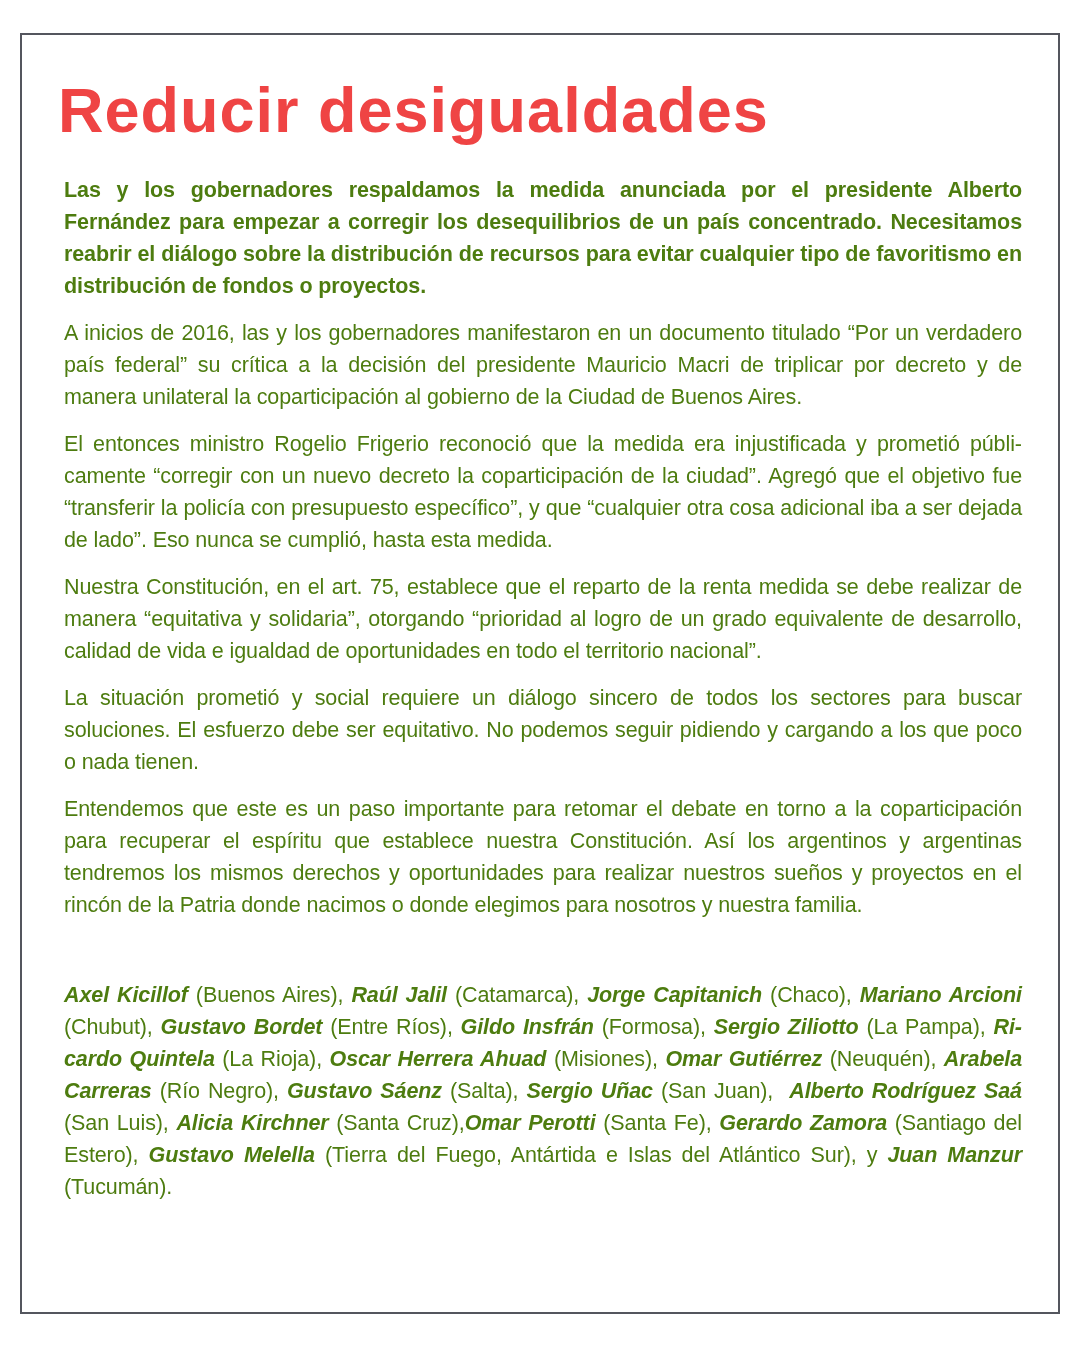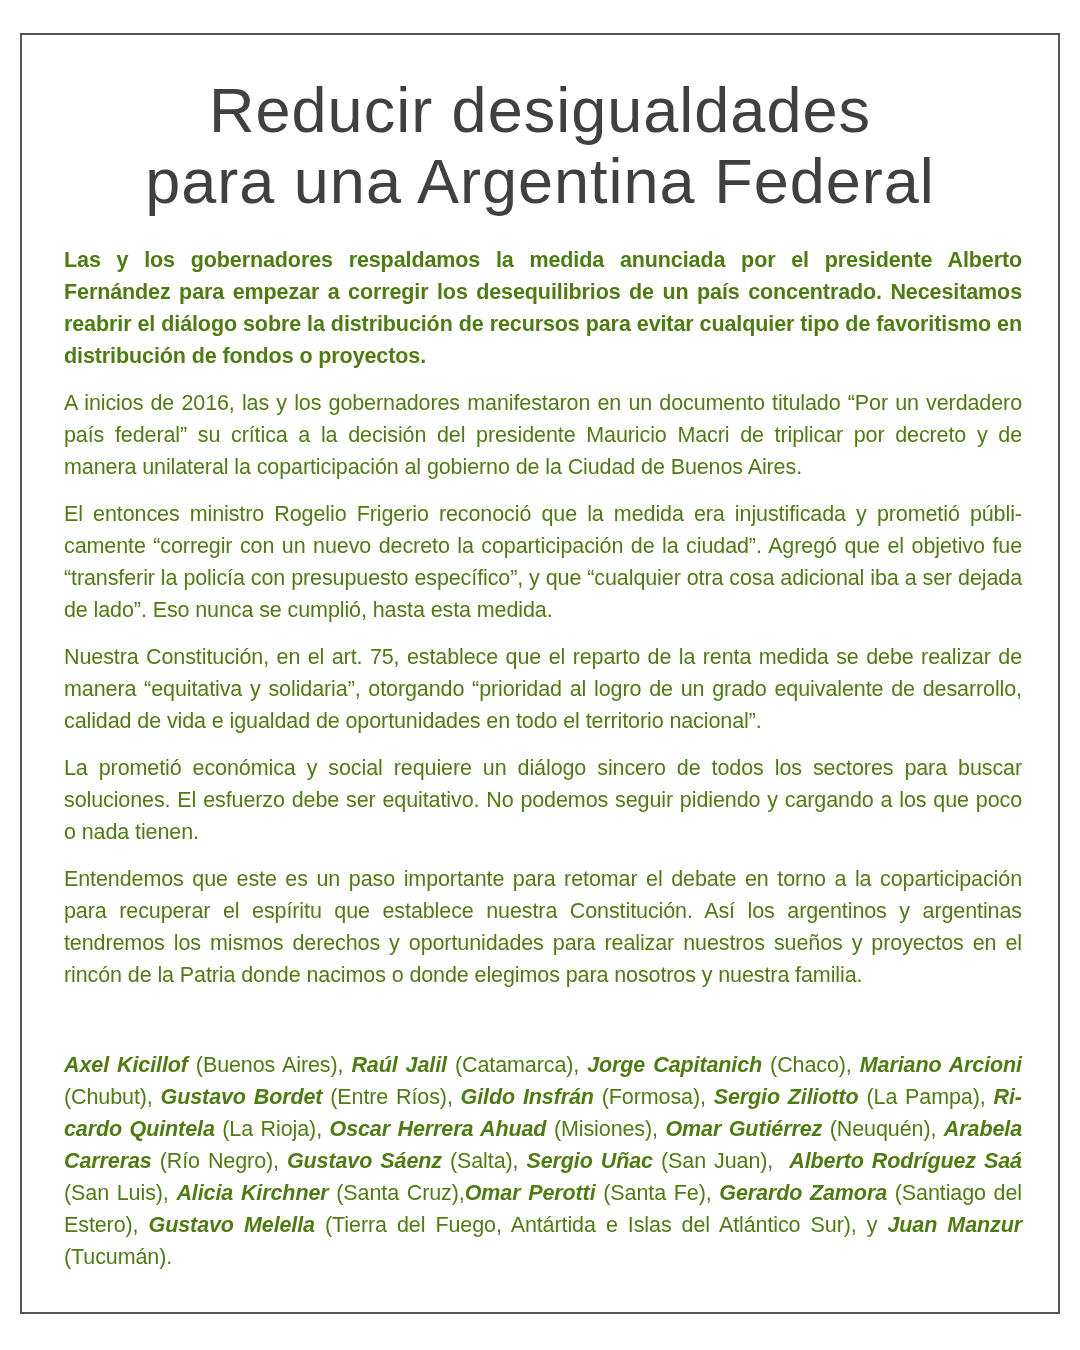--- a/index.html
+++ b/index.html
@@ -22,23 +22,23 @@
     width: 1040px;
     height: 1281px;
     box-sizing: border-box;
     border: 2px solid #54565e;
     background: #ffffff;
     padding: 40px 36px 0 36px;
     overflow: hidden;
   }
   .title {
     margin: 0 0 28px 0;
-    text-align: center;
-    color: #404040;
-    font-weight: normal;
+    text-align: left;
+    color: #ef4444;
+    font-weight: bold;
     font-size: 63px;
     line-height: 1.12;
     letter-spacing: 1px;
   }
   .title .title-line { display: block; }
   .para {
     margin: 0 0 15px 6px;
     color: #4d7c0f;
     font-size: 21.5px;
     line-height: 32px;
@@ -52,31 +52,30 @@
   .signatures .b { font-weight: bold; font-style: italic; }
 </style>
 </head>
 <body>
 
 <div class="canvas">
   <div class="frame">
 
     <h1 class="title">
       <span class="title-line">Reducir desigualdades</span>
-      <span class="title-line">para una Argentina Federal</span>
     </h1>
 
     <p class="para lead">Las y los gobernadores respaldamos la medida anunciada por el presidente Alberto Fernández para empezar a corregir los desequilibrios de un país concentrado. Necesitamos reabrir el diá­logo sobre la distribución de recursos para evitar cualquier tipo de favoritismo en distribución de fondos o proyectos.</p>
 
     <p class="para">A inicios de 2016, las y los gobernadores manifestaron en un documento titulado “Por un verda­dero país federal” su crítica a la decisión del presidente Mauricio Macri de triplicar por decreto y de manera unilateral la coparticipación al gobierno de la Ciudad de Buenos Aires.</p>
 
     <p class="para">El entonces ministro Rogelio Frigerio reconoció que la medida era injustificada y prometió públi­camente “corregir con un nuevo decreto la coparticipación de la ciudad”. Agregó que el objetivo fue “transferir la policía con presupuesto específico”, y que “cualquier otra cosa adicional iba a ser dejada de lado”. Eso nunca se cumplió, hasta esta medida.</p>
 
     <p class="para">Nuestra Constitución, en el art. 75, establece que el reparto de la renta medida se debe realizar de manera “equitativa y solidaria”, otorgando “prioridad al logro de un grado equivalente de de­sarrollo, calidad de vida e igualdad de oportunidades en todo el territorio nacional”.</p>
 
-    <p class="para">La prometió económica y social requiere un diálogo sincero de todos los sectores para buscar soluciones. El esfuerzo debe ser equitativo. No podemos seguir pidiendo y cargando a los que poco o nada tienen.</p>
+    <p class="para">La situación prometió y social requiere un diálogo sincero de todos los sectores para buscar soluciones. El esfuerzo debe ser equitativo. No podemos seguir pidiendo y cargando a los que poco o nada tienen.</p>
 
     <p class="para">Entendemos que este es un paso importante para retomar el debate en torno a la coparticipa­ción para recuperar el espíritu que establece nuestra Constitución. Así los argentinos y argenti­nas tendremos los mismos derechos y oportunidades para realizar nuestros sueños y proyectos en el rincón de la Patria donde nacimos o donde elegimos para nosotros y nuestra familia.</p>
 
     <p class="para signatures"><span class="b">Axel Kicillof</span><span> (Buenos Aires), </span><span class="b">Raúl Jalil</span><span> (Catamarca), </span><span class="b">Jorge Capitanich</span><span> (Chaco), </span><span class="b">Mariano Arcioni</span><span> (Chubut), </span><span class="b">Gustavo Bordet</span><span> (Entre Ríos), </span><span class="b">Gildo Insfrán</span><span> (Formosa), </span><span class="b">Sergio Ziliotto</span><span> (La Pampa), </span><span class="b">Ri­cardo Quintela</span><span> (La Rioja), </span><span class="b">Oscar Herrera Ahuad</span><span> (Misiones), </span><span class="b">Omar Gutiérrez</span><span> (Neuquén), </span><span class="b">Arabela Carreras</span><span> (Río Negro), </span><span class="b">Gustavo Sáenz</span><span> (Salta), </span><span class="b">Sergio Uñac</span><span> (San Juan),&nbsp; </span><span class="b">Alberto Rodríguez Saá</span><span> (San Luis), </span><span class="b">Alicia Kirchner</span><span> (Santa Cruz),</span><span class="b">Omar Perotti</span><span> (Santa Fe), </span><span class="b">Gerardo Zamora</span><span> (Santiago del Estero), </span><span class="b">Gustavo Melella</span><span> (Tierra del Fuego, Antártida e Islas del Atlántico Sur), y </span><span class="b">Juan Manzur</span><span> (Tucumán).</span></p>
 
   </div>
 </div>
 
 </body></html>

